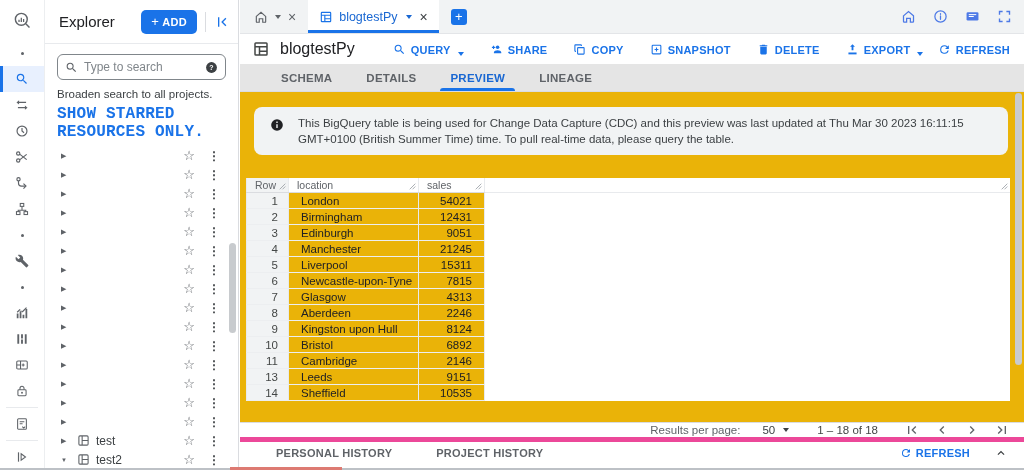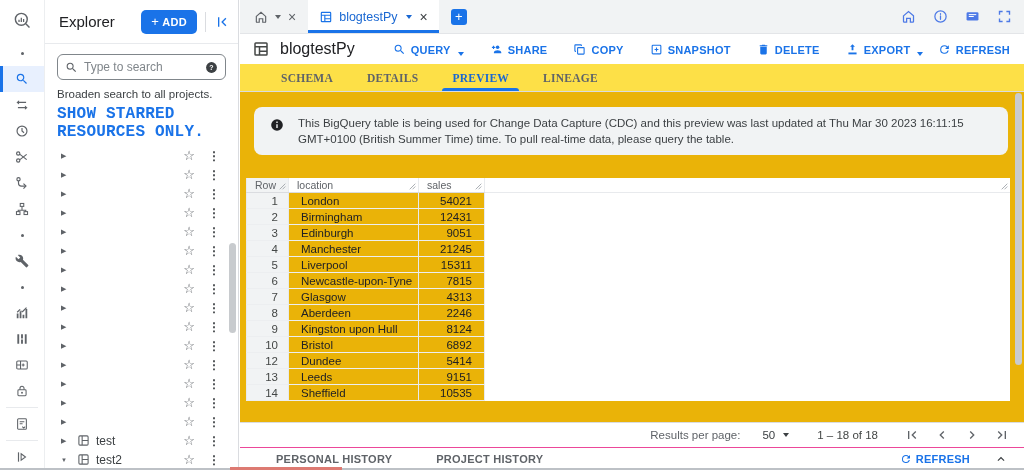--- a/index.html
+++ b/index.html
@@ -66,21 +66,21 @@
   .hdr { height:30px; flex:none; display:flex; align-items:center; padding:0 14px 0 12px; background:#fff; }
   .hdr-ico { color:#444746; display:flex; }
   .hdr-ico svg { width:18px; height:18px; }
   .hdr-title { font-size:16px; color:#202124; margin-left:10px; }
   .actions { display:flex; align-items:center; gap:26px; margin-left:38px; }
   .action { display:flex; align-items:flex-end; gap:5px; color:#1a73e8; font-size:11px; font-weight:700; letter-spacing:.25px; cursor:pointer; white-space:nowrap; }
   .action svg { width:13px; height:13px; }
   .caret-down { width:0; height:0; border-left:3.5px solid transparent; border-right:3.5px solid transparent; border-top:4.5px solid currentColor; margin-left:2px; }
   .hdr-refresh { margin-left:auto; }
 
-  .subtabs { height:28px; flex:none; display:flex; align-items:stretch; border-bottom:1px solid #dadce0; padding-left:24px; background:#fde047;font-family:Liberation Serif, serif; }
+  .subtabs { height:28px; flex:none; display:flex; align-items:stretch; border-bottom:1px solid #dadce0; padding-left:24px; background:#e5e5e5; }
   .subtab { padding:0 17px; display:flex; align-items:center; font-size:11.5px; font-weight:700; letter-spacing:.25px; color:#5f6368; position:relative; cursor:pointer; }
   .subtab.active { color:#1967d2; }
   .subtab.active::after { content:""; position:absolute; left:7px; right:7px; bottom:0; height:3px; background:#1a73e8; border-radius:3px 3px 0 0; }
 
   .content { height:330px; flex:none; overflow:hidden; background:#eab308; position:relative; }
   .banner { margin:15px 16px 0 14px; background:#f1f3f4; border-radius:8px; display:flex; align-items:flex-start; gap:14px; padding:8px 30px 8px 16px; }
   .banner-ico { flex:none; margin-top:3px; color:#202124; }
   .banner-ico svg { width:14px; height:14px; }
   .banner-text { font-size:11.5px; line-height:16px; color:#3c4043; }
 
@@ -88,21 +88,21 @@
   .datatable th { height:17px; font-size:10.5px; font-weight:400; color:#5f6368; text-align:left; padding:0 14px 0 8px; border-right:1px solid #e8eaed; border-bottom:1px solid #dadce0; position:relative; background:#fff; white-space:nowrap; }
   .datatable th.rowcol { background:#f1f3f4; }
   .datatable th.filler { border-right:none; border-bottom:1px solid #e8eaed; }
   .handle { position:absolute; right:2px; bottom:2px; color:#9aa0a6; }
   .handle svg { width:7px; height:7px; }
   .datatable td { height:16px; font-size:11.5px; color:#202124; padding:0 12px; border-right:1px solid #e8eaed; border-bottom:1px solid #eceef0; white-space:nowrap; overflow:hidden; }
   .datatable td.rownum { background:#f1f3f4; text-align:right; color:#444746; padding-right:10px; }
   .datatable td.num { text-align:right; }
   .datatable td.filler { border-right:none; border-bottom:none; background:#fff; }
 
-  .pagination { height:26px; flex:none; background:#fff; border-top:1px solid #dadce0; border-bottom:1px solid #ec4899; display:flex; align-items:center; justify-content:flex-end; padding-right:14px; font-size:11.5px; color:#5f6368; }
+  .pagination { height:20px; flex:none; background:#fff; border-top:1px solid #dadce0; border-bottom:5px solid #ec4899; display:flex; align-items:center; justify-content:flex-end; padding-right:14px; font-size:11.5px; color:#5f6368; }
   .pg-label { margin-right:22px; }
   .pg-size { display:flex; align-items:center; gap:6px; color:#3c4043; cursor:pointer; margin-right:28px; }
   .pg-range { margin-right:26px; color:#444746; }
   .pg-nav { display:flex; align-items:center; gap:14px; color:#5f6368; }
   .pg-nav svg { width:16px; height:16px; cursor:pointer; }
 
   .bottombar { height:22px; flex:none; background:#fff; display:flex; align-items:center; padding:0 16px 0 36px; font-size:11px; font-weight:700; letter-spacing:.25px; color:#5f6368; }
   .bb-item { margin-right:44px; cursor:pointer; white-space:nowrap; }
   .bb-refresh { margin-left:auto; display:flex; align-items:center; gap:4px; color:#1a73e8; font-weight:700; cursor:pointer; }
   .bb-refresh svg { width:12px; height:12px; }
@@ -597,23 +597,23 @@
             <td class="num">8124</td>
             <td class="filler"></td>
           </tr>
           <tr>
             <td class="rownum">10</td>
             <td>Bristol</td>
             <td class="num">6892</td>
             <td class="filler"></td>
           </tr>
           <tr>
-            <td class="rownum">12</td>
-            <td>Dundee</td>
-            <td class="num">5414</td>
+            <td class="rownum">11</td>
+            <td>Cambridge</td>
+            <td class="num">2146</td>
             <td class="filler"></td>
           </tr>
           <tr>
             <td class="rownum">13</td>
             <td>Leeds</td>
             <td class="num">9151</td>
             <td class="filler"></td>
           </tr>
           <tr>
             <td class="rownum">14</td>

